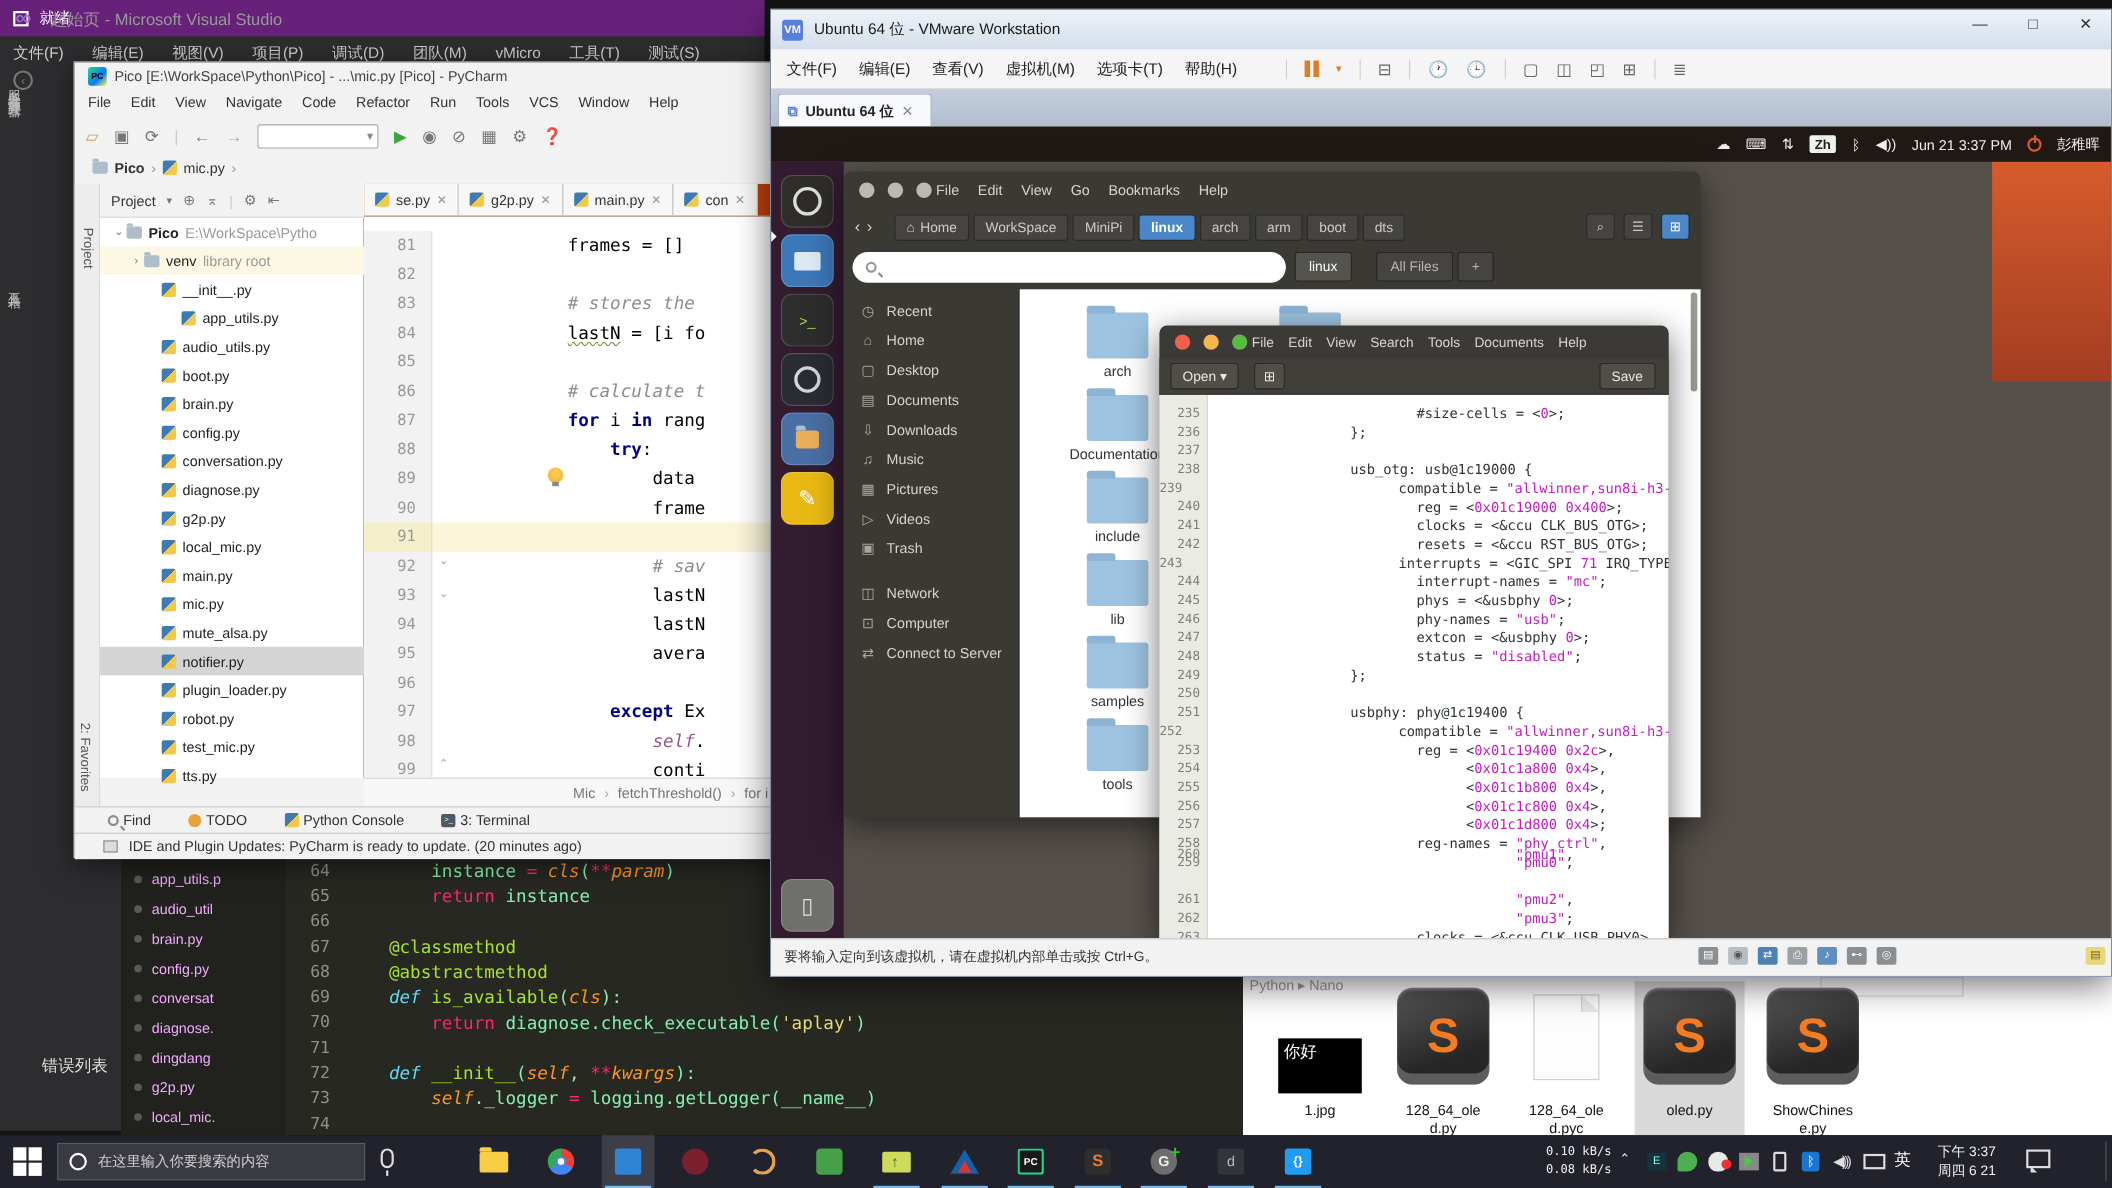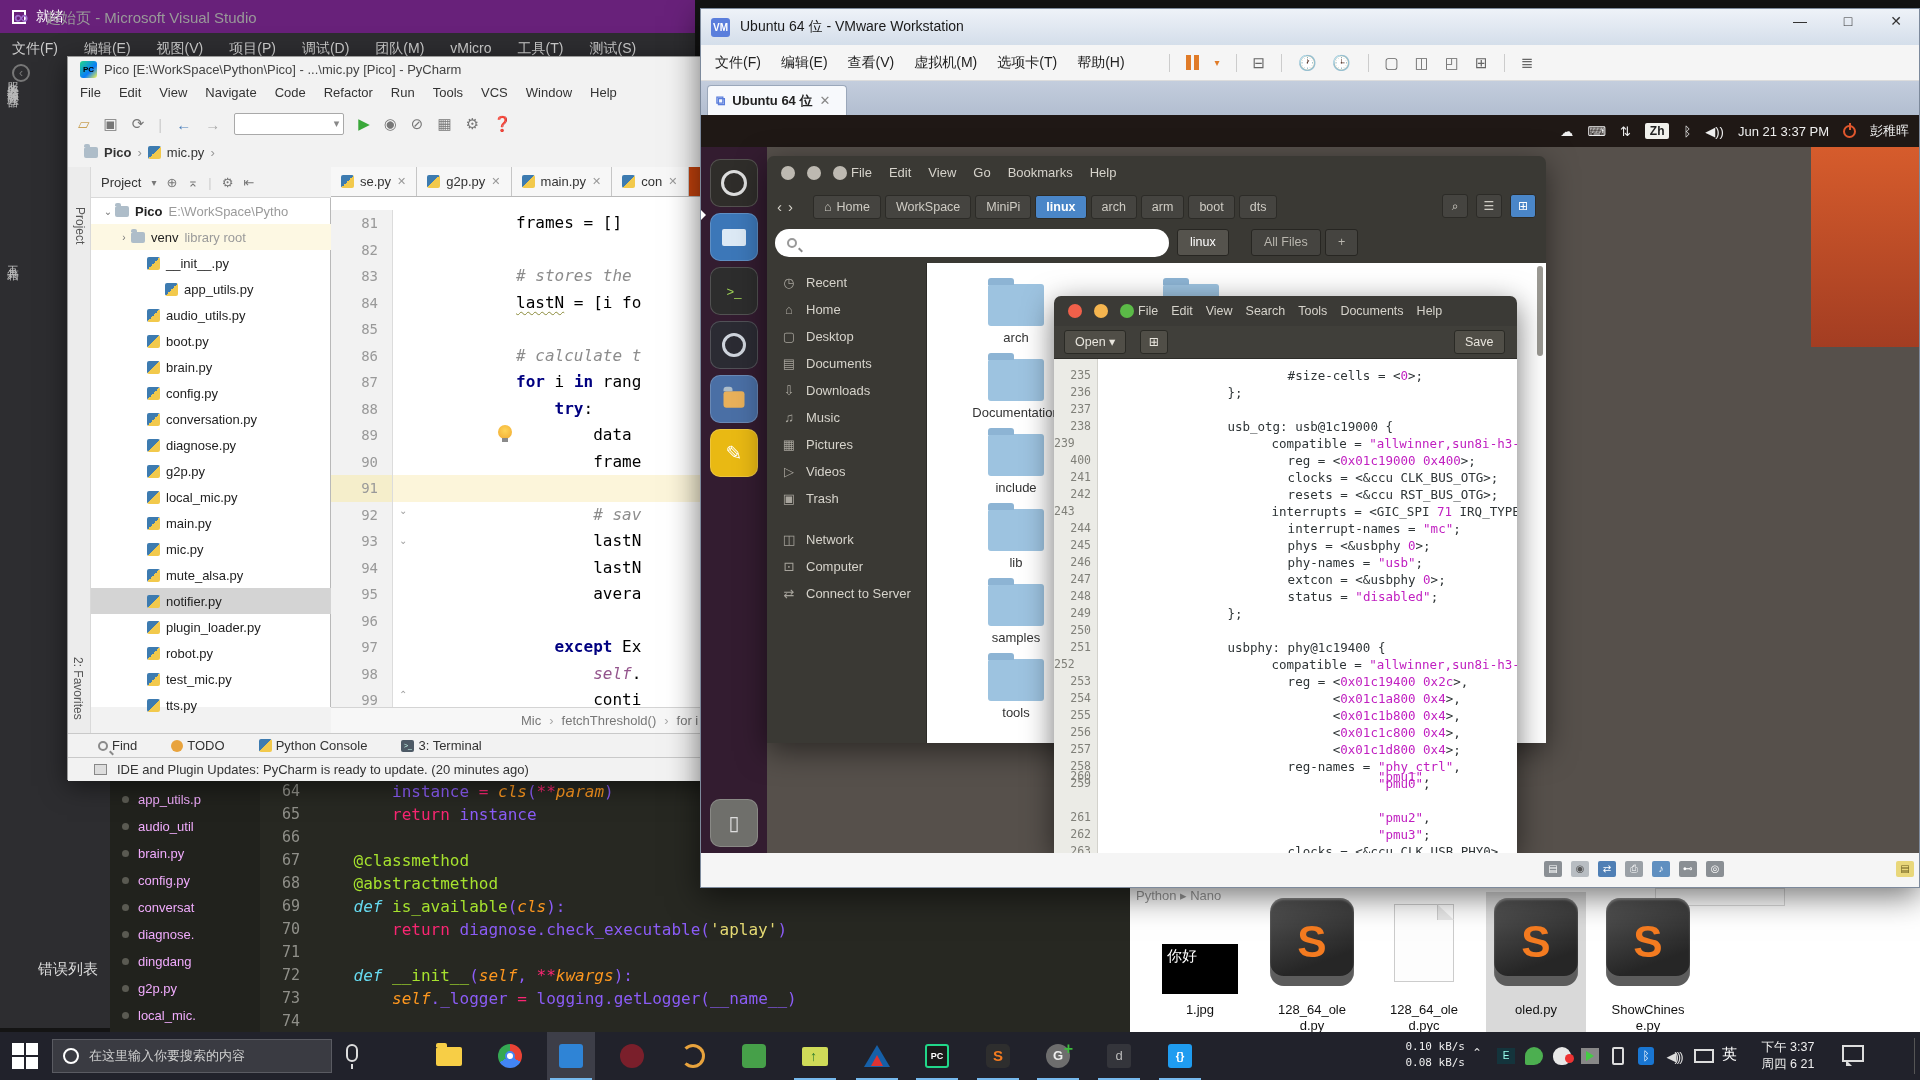--- a/index.html
+++ b/index.html
@@ -21,21 +21,21 @@
 
   
   #sublime { left:110px; top:778px; width:1020px; height:254px; background:#272822; }
   #sublime .side { left:0; top:0; width:150px; height:254px; background:#21221d; }
   .sub-file { position:absolute; left:0; width:150px; height:27px; display:flex; align-items:center; color:#f0abfc; font-size:13px; }
   .sub-file .dot { width:7px; height:7px; border-radius:50%; background:#5a5a52; margin:0 9px 0 12px; }
   #sub-code .crow { position:absolute; left:150px; width:870px; height:23px; display:flex; }
   #sub-code .ln { width:52px; text-align:right; padding-right:12px; color:#90908a; font-size:15px; line-height:23px; font-family:"DejaVu Sans Mono",monospace;}
   #sub-code .code { white-space:pre; font-size:16px; line-height:23px; color:#f8f8f2; font-family:"DejaVu Sans Mono",monospace; padding-left:3px; }
   .s-pk{color:#f92672;} .s-gr{color:#a6e22e;} .s-cy{color:#66d9ef;font-style:italic;}
-  .s-or{color:#fd971f;font-style:italic;} .s-yl{color:#e6db74;} .s-p{color:#8b5cf6;}
+  .s-or{color:#fd971f;font-style:italic;} .s-yl{color:#e6db74;} .s-p{color:#86efac;}
 
   
   #pycharm { left:67px; top:56px; width:803px; height:724px; background:#f2f2f2; border:1px solid #9a9a9a; box-shadow:0 6px 24px rgba(0,0,0,.5); color:#333; }
   #pycharm .pt-title { left:36px; top:5px; font-size:13px; color:#444; }
   .pc-logo { width:17px; height:17px; border-radius:3px; background:linear-gradient(135deg,#21d789,#087cfa 60%,#fcf84a); color:#000; font-size:8px; font-weight:bold; text-align:center; line-height:17px; }
   #pycharm .pt-menu { left:12px; top:28px; display:flex; gap:18px; font-size:13px; color:#333; }
   #pycharm .pt-toolbar { left:10px; top:54px; display:flex; gap:14px; align-items:center; color:#777; font-size:15px; height:26px; }
   #pycharm .pt-toolbar .combo { width:110px; height:22px; border:1px solid #a9a9a9; background:#fff; border-radius:2px; color:#888; font-size:11px; text-align:right; padding:3px 4px; }
   #pycharm .pt-crumbs { left:16px; top:88px; display:flex; gap:6px; align-items:center; font-size:13px; color:#333; }
   .mini-folder { width:14px; height:11px; background:#aebdc9; border-radius:2px; position:relative; }
@@ -919,21 +919,21 @@
             </div>
             <div class="crow" style="top: 59px;">
               <span class="ln">238</span>
               <span class="code"><span>                usb_otg: usb@1c19000 {</span></span>
             </div>
             <div class="crow" style="top: 76px;">
               <span class="ln">239</span>
               <span class="code"><span>                        compatible = </span><span class="g-m">"allwinner,sun8i-h3-musb"</span></span>
             </div>
             <div class="crow" style="top: 93px;">
-              <span class="ln">400</span>
+              <span class="ln">240</span>
               <span class="code"><span>                        reg = &lt;</span><span class="g-m">0x01c19000 0x400</span><span>&gt;;</span></span>
             </div>
             <div class="crow" style="top: 110px;">
               <span class="ln">241</span>
               <span class="code"><span>                        clocks = &lt;&amp;ccu CLK_BUS_OTG&gt;;</span></span>
             </div>
             <div class="crow" style="top: 127px;">
               <span class="ln">242</span>
               <span class="code"><span>                        resets = &lt;&amp;ccu RST_BUS_OTG&gt;;</span></span>
             </div>
@@ -1019,20 +1019,23 @@
             </div>
             <div class="crow" style="top: 484px;">
               <span class="ln">263</span>
               <span class="code"><span>                        clocks = &lt;&amp;ccu CLK_USB_PHY0&gt;</span></span>
             </div>
           </div>
       </div>
     </div>
   </div>
 
+  <div class="abs vm-status">
+    <span>要将输入定向到该虚拟机，请在虚拟机内部单击或按 Ctrl+G。</span>
+  </div>
   <div class="vmsic" style="left:843px;background:#8a8f94;">▤</div>
   <div class="vmsic" style="left:870px;background:#b8bdc2;color:#555;">◉</div>
   <div class="vmsic" style="left:897px;background:#4f7fb5;">⇄</div>
   <div class="vmsic" style="left:924px;background:#9aa0a6;">⎙</div>
   <div class="vmsic" style="left:951px;background:#5f8fc0;">♪</div>
   <div class="vmsic" style="left:978px;background:#8a8f94;">⊷</div>
   <div class="vmsic" style="left:1005px;background:#8a8f94;">◎</div>
   <div class="vmsic" style="left:1195px;background:#e9d77a;color:#6b5d1d;">▤</div>
 </div>
 

